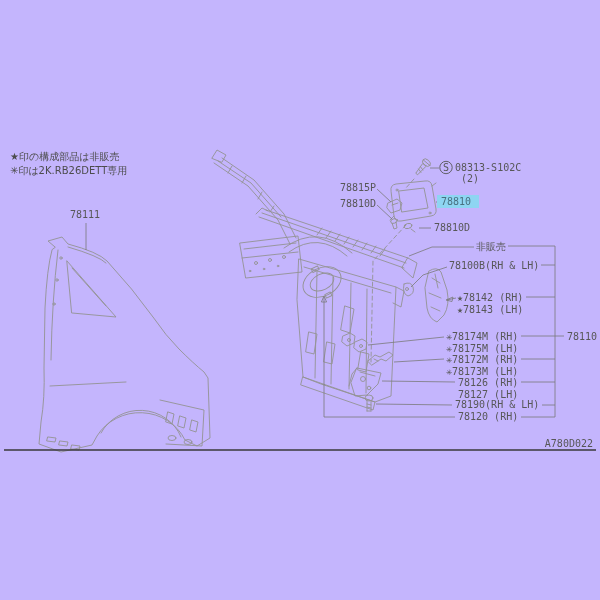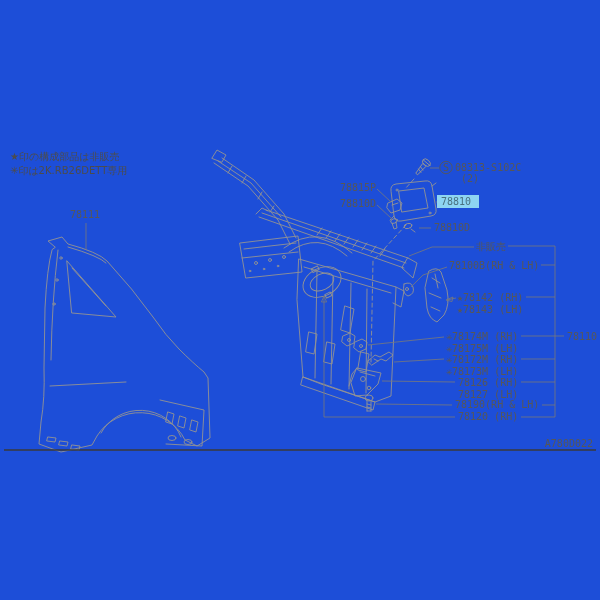--- a/index.html
+++ b/index.html
@@ -4,21 +4,21 @@
 <style>
   :root{
     --line-art:#939393;
     --leader:#7a7a7a;
     --label-text:#575757;
     --highlight-bg:#8ed5f2;
     --highlight-text:#49707f;
     --footer-line:#3a3a3a;
   }
   html,body{margin:0;padding:0;background:#fff;}
-  .stage{position:relative;width:600px;height:600px;background:#1d4ed8;overflow:hidden;}
+  .stage{position:relative;width:600px;height:600px;background:#c4b5fd;overflow:hidden;}
   svg{display:block;}
   .art path,.art line,.art ellipse,.art circle,.art polyline,.art rect{
     fill:none;stroke:var(--line-art);stroke-width:0.9;stroke-linejoin:round;stroke-linecap:round;
   }
   .leaders line,.leaders polyline,.leaders path{
     fill:none;stroke:var(--leader);stroke-width:0.8;
   }
   .lbl{
     font-family:"DejaVu Sans Mono","DejaVu Sans",monospace;
     font-size:10px;fill:var(--label-text);

